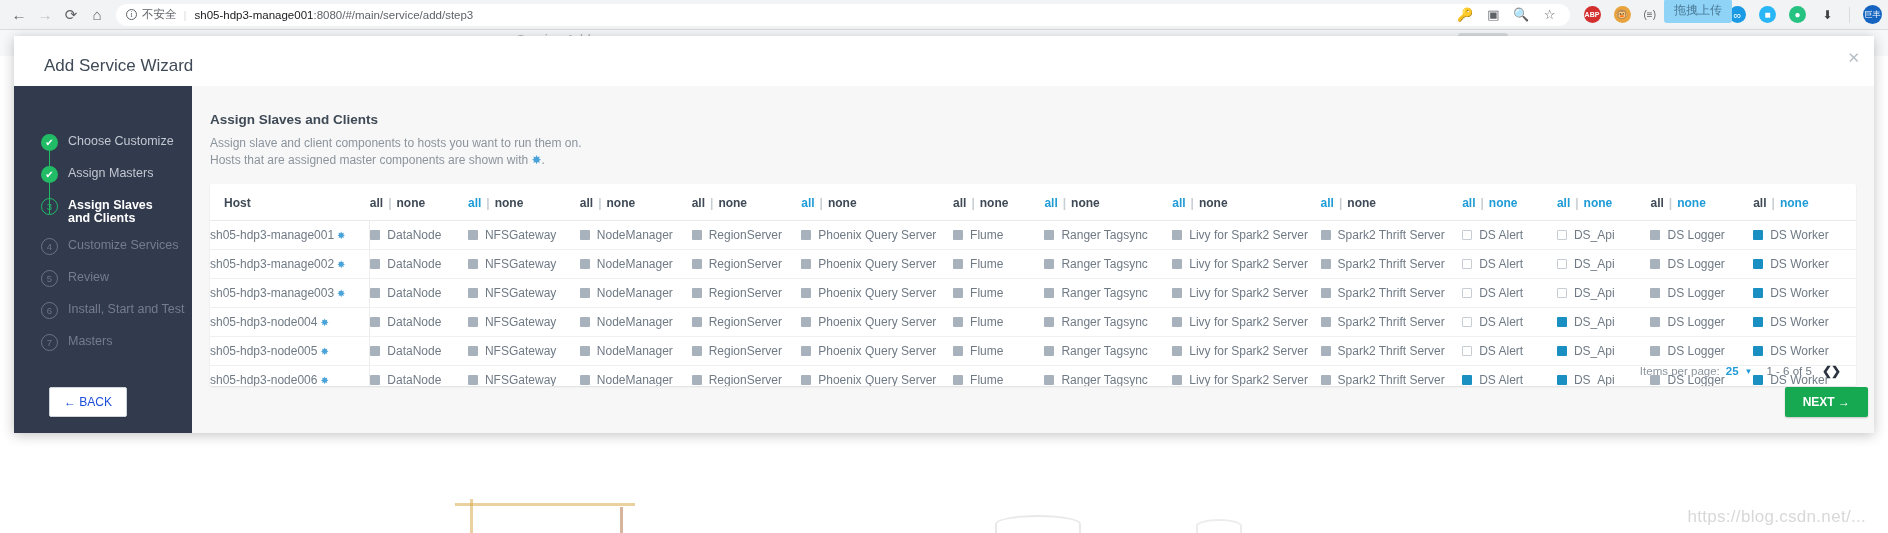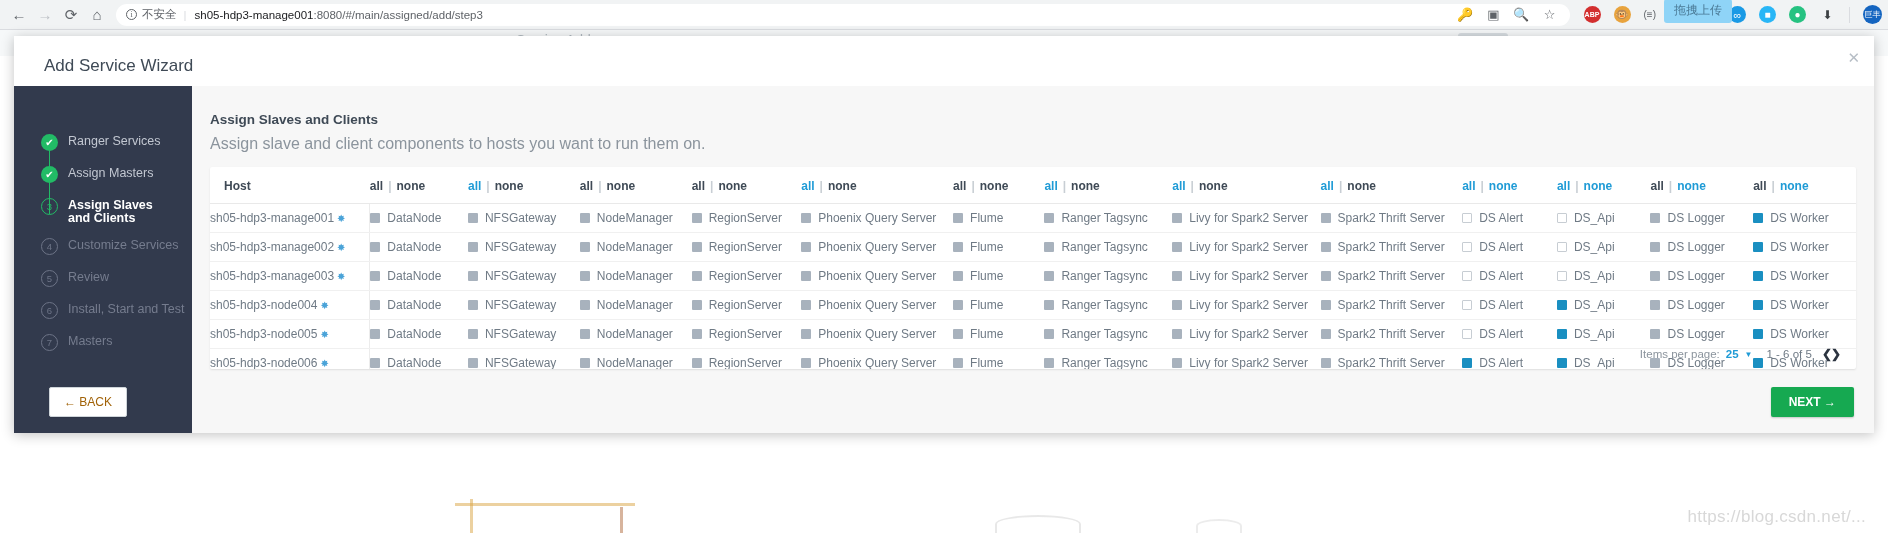--- a/index.html
+++ b/index.html
@@ -178,21 +178,21 @@
   .connector.c2 { top: 96px; height: 32px; }
 
   
   .wiz-main {
     position: absolute; left: 178px; top: 50px;
     width: 1682px; height: 347px;
     background: #f7f7f7;
     padding: 26px 20px 0 18px;
   }
   .sec-title { font-size: 13.5px; color: #3f4a56; font-weight: bold; margin-bottom: 8px;}
-  .sec-desc { font-size: 16px; color: #8b949d; line-height: 17px; }
+  .sec-desc { font-size: 12px; color: #8b949d; line-height: 17px; }
   .sec-desc .star { color: #4aa3d8; }
 
   .table-card {
     margin-top: 15px;
     background: #fff;
     border-radius: 2px;
     box-shadow: 0 1px 2px rgba(0,0,0,.10);
     width: 1646px;
     height: 202px;
     position: relative;
@@ -248,28 +248,28 @@
   .pager .caret { color: #1f9bd6; font-size: 8px; }
   .pager .range { color: #6f7a85; margin-left: 8px; }
   .pager .arrows { color: #2c3440; font-size: 12px; font-weight: bold; margin-left: 4px; letter-spacing: -1px;}
 
   
   .btn-back {
     position: absolute; left: 35px; bottom: 16px;
     background: #fff;
     border: 1px solid #cfd5da;
     border-radius: 2px;
-    color: #a16207;
+    color: #1d4ed8;
     font-size: 12px;
     padding: 7px 14px;
     box-shadow: 0 1px 1px rgba(0,0,0,.08);
     text-align: center;
   }
   .btn-next {
-    position: absolute; right: 20px; bottom: 16px;
+    position: absolute; right: 6px; bottom: 16px;
     background: #16a951;
     border: none;
     border-radius: 2px;
     color: #fff;
     font-size: 12px;
     font-weight: bold;
     padding: 8px 18px;
     box-shadow: 0 1px 2px rgba(0,0,0,.2);
   }
 </style>
@@ -280,21 +280,21 @@
   <div class="nav-btn">←</div>
   <div class="nav-btn disabled">→</div>
   <div class="nav-btn">⟳</div>
   <div class="nav-btn">⌂</div>
 
   <div class="omnibox">
     <span class="info-circle">i</span>
     <span class="not-secure">不安全</span>
     <span class="omni-sep">|</span>
     <span class="url-host">sh05-hdp3-manage001</span>
-      <span class="url-rest">:8080/#/main/assigned/add/step3</span>
+      <span class="url-rest">:8080/#/main/service/add/step3</span>
     <span class="omni-icons">
       <span>🔑</span>
       <span>▣</span>
       <span>🔍</span>
       <span>☆</span>
     </span>
   </div>
 
   <div class="ext-icons">
     <span class="ext-icon abp">ABP</span>
@@ -334,21 +334,21 @@
   <div class="modal-title">Add Service Wizard</div>
   <div class="modal-close">✕</div>
 
   <div class="wiz-side">
     <div class="connector c1"></div>
     <div class="connector c2"></div>
     <div class="steps">
 
       <div class="step">
         <span class="bullet done">✔</span>
-        <span class="slabel done">Ranger Services</span>
+        <span class="slabel done">Choose Customize</span>
       </div>
 
       <div class="step">
         <span class="bullet done">✔</span>
         <span class="slabel done">Assign Masters</span>
       </div>
 
       <div class="step tall">
         <span class="bullet current">3</span>
         <span class="slabel current">Assign Slaves and Clients</span>
@@ -373,20 +373,23 @@
         <span class="bullet todo">7</span>
         <span class="slabel todo">Masters</span>
       </div>
     </div>
   </div>
 
   <div class="wiz-main">
     <div class="sec-title">Assign Slaves and Clients</div>
     <div class="sec-desc">
       <div>Assign slave and client components to hosts you want to run them on.</div>
+      <div>
+        <span>Hosts that are assigned master components are shown with </span><span class="star">✸</span><span>.</span>
+      </div>
     </div>
 
     <div class="table-card">
       <table class="hosts">
         <colgroup>
           <col style="width:140px">
           <col style="width:86px">
             <col style="width:98px">
             <col style="width:98px">
           <col style="width:96px">

